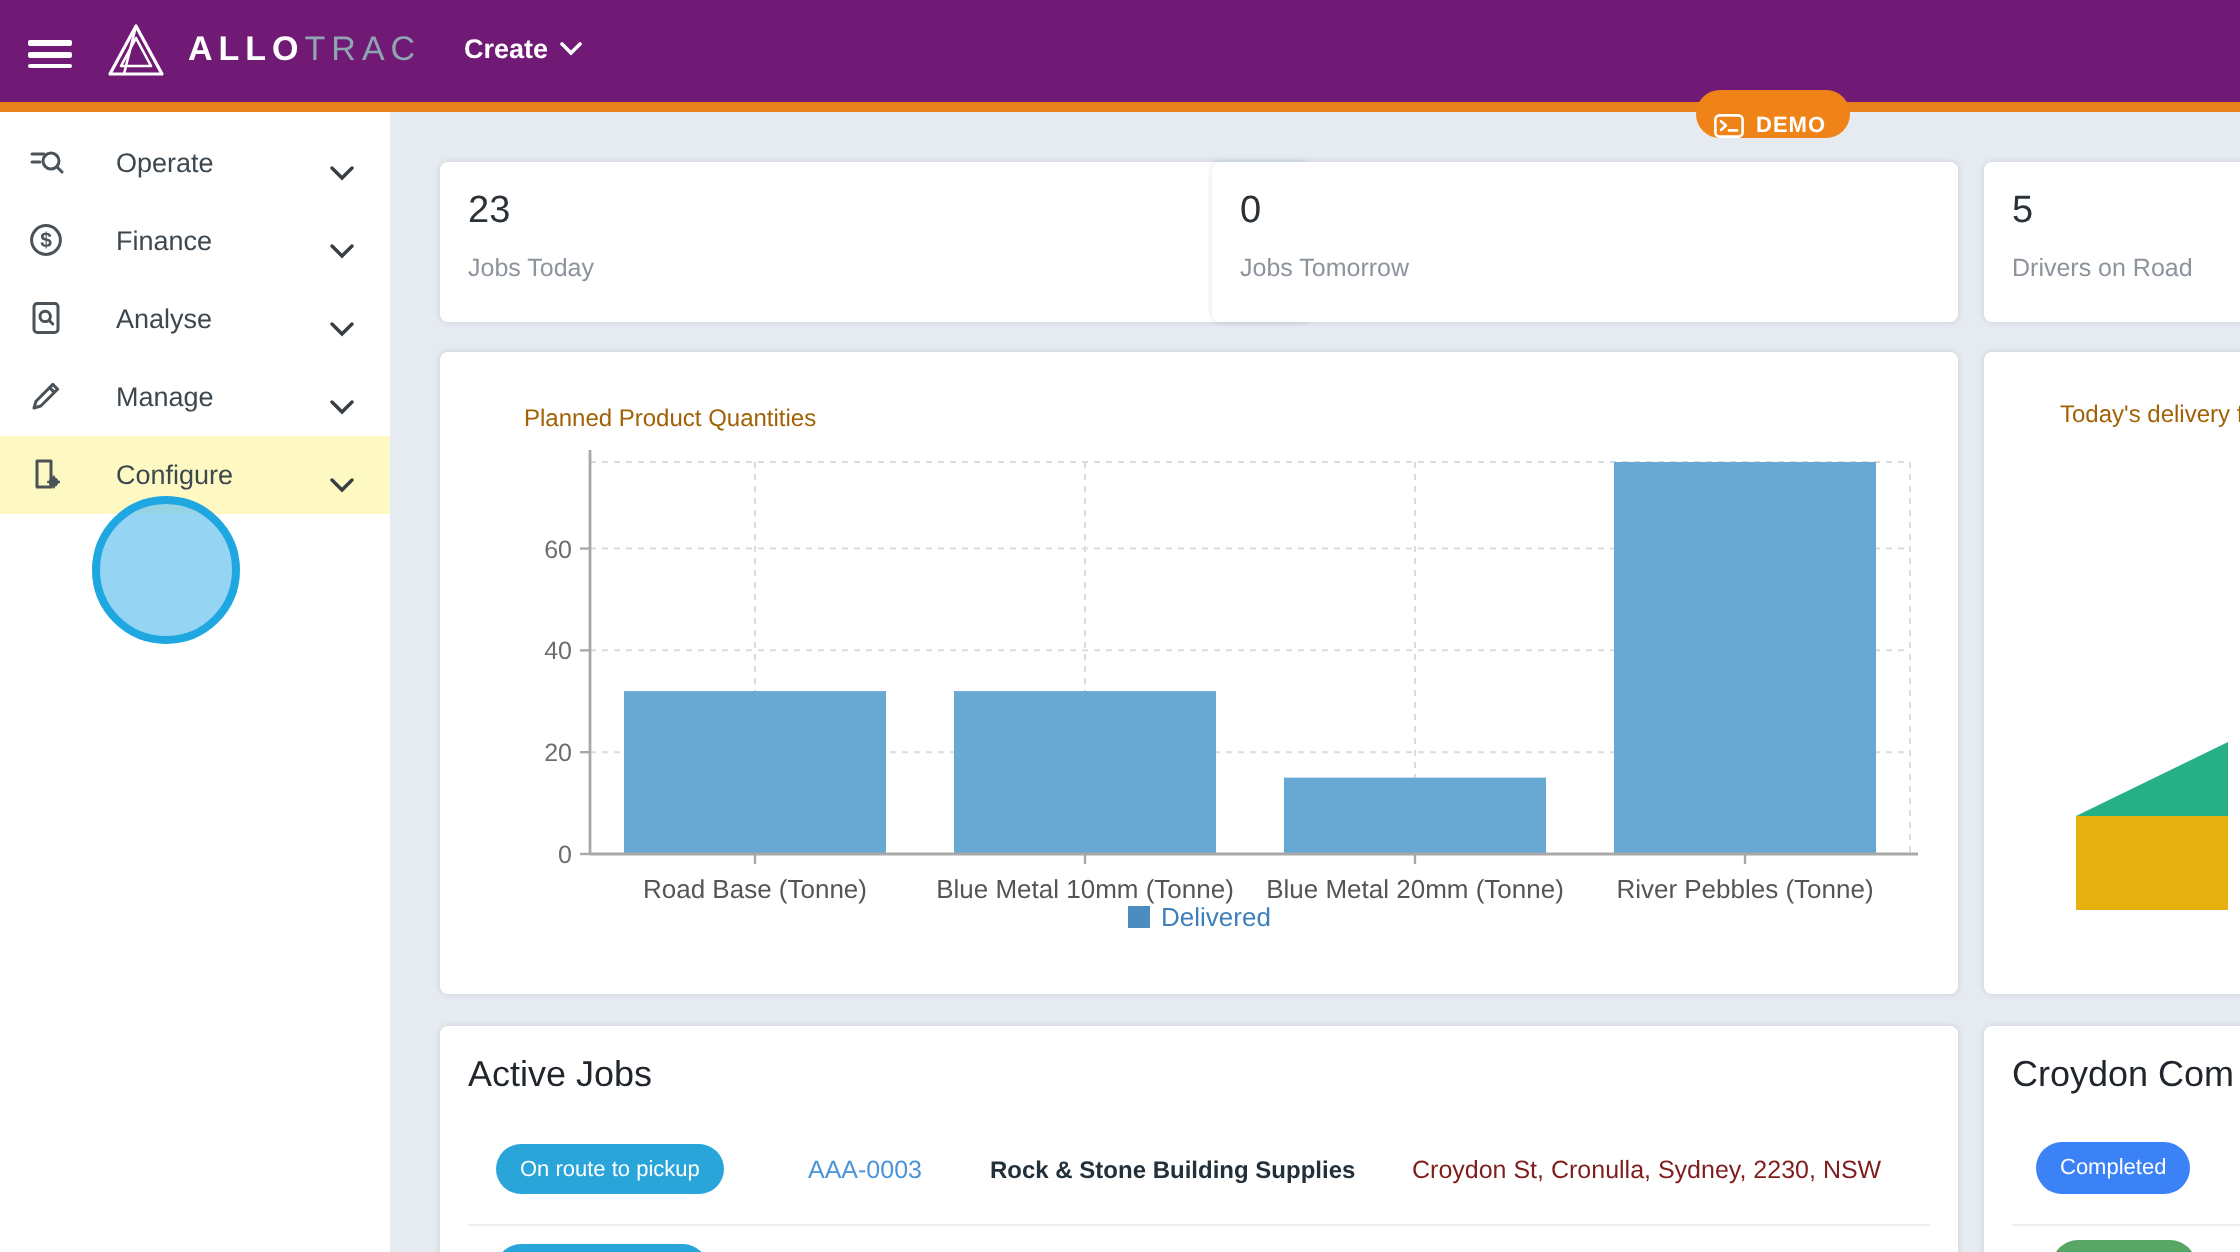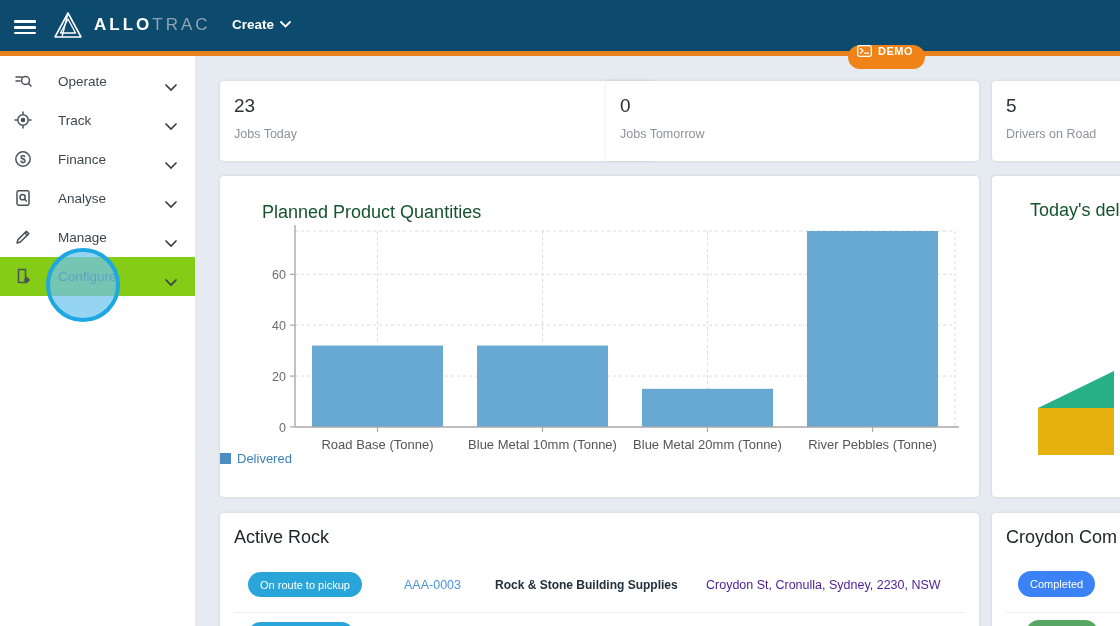--- a/index.html
+++ b/index.html
@@ -3,59 +3,59 @@
 <meta charset="utf-8">
 <style>
   * { margin:0; padding:0; box-sizing:border-box; }
   html,body { width:1120px; height:626px; }
   body {
     font-family:"Liberation Sans", sans-serif;
     position:relative; overflow:hidden;
     background:#e6ebf1;
   }
   
-  .header { position:absolute; left:0; top:0; width:1120px; height:51px; background:#0c4a6e; z-index:20; }
+  .header { position:absolute; left:0; top:0; width:1120px; height:51px; background:#701a75; z-index:20; }
   .accent-bar { position:absolute; left:0; top:51px; width:1120px; height:5px; background:#e8801d; z-index:20; }
   .hamburger { position:absolute; left:14px; top:17px; width:22px; height:18px; cursor:pointer; }
   .hamburger span { display:block; height:2.4px; background:#fff; margin:3.4px 0; border-radius:1px; }
   .logo-mark { position:absolute; left:52px; top:10px; }
   .wordmark { position:absolute; left:94px; top:15px; font-size:17px; letter-spacing:3px; color:#fff; font-weight:bold; white-space:nowrap; }
   .wordmark .light { color:#8fa5b2; font-weight:normal; }
   .create-btn { position:absolute; left:232px; top:17px; color:#fff; font-size:13.5px; font-weight:bold; display:flex; align-items:center; gap:6px; cursor:pointer;justify-content:flex-end; }
-  .demo-badge { position:absolute; left:848px; top:45px; height:24px; padding:0 12px 0 9px; background:#ef8318; border-radius:12px; display:flex; align-items:flex-start; gap:6px; z-index:30; color:#fff; font-size:11px; font-weight:bold; letter-spacing:.5px; }
+  .demo-badge { position:absolute; left:848px; top:45px; height:24px; padding:0 12px 0 9px; background:#ef8318; border-radius:12px; display:flex; align-items:flex-end; gap:6px; z-index:30; color:#fff; font-size:11px; font-weight:bold; letter-spacing:.5px; }
   
   .sidebar { position:absolute; left:0; top:56px; width:195px; height:570px; background:#fff; z-index:10; }
   .side-item { position:relative; height:39px; display:flex; align-items:center; cursor:pointer; }
-  .side-item.active { background:#84cc16; }
+  .side-item.active { background:#fef9c3; }
   .side-item .ic { position:absolute; left:14px; top:10px; width:18px; height:18px; }
   .side-item .lbl { position:absolute; left:58px; font-size:13.5px; color:#3c474f; font-weight:500; }
   .side-item .chev { position:absolute; right:18px; top:16px; }
   .click-circle { position:absolute; left:46px; top:248px; width:74px; height:74px; border-radius:50%;
     border:4px solid #1ea7e0; background:rgba(110,196,240,.72); z-index:12; pointer-events:none; }
   
   .card { position:absolute; background:#fff; border-radius:4px; box-shadow:0 0 3px rgba(20,40,60,.14); }
   .stat-value { position:absolute; left:14px; top:14px; font-size:19px; font-weight:500; color:#2b3238; }
   .stat-label { position:absolute; left:14px; top:46px; font-size:12.5px; color:#8d939c;text-align:right; }
-  .panel-title-sm { font-size:18px; color:#14532d; }
+  .panel-title-sm { font-size:12px; color:#a16207; }
   .panel-title-lg { font-size:18px; color:#20262c; }
   
   #bar-chart { position:absolute; left:259px; top:220px; }
   #bar-chart .grid { stroke:#dcdcdc; stroke-width:1; stroke-dasharray:3 3; fill:none; }
   #bar-chart .axis { stroke:#a8a8a8; stroke-width:1.4; }
   #bar-chart .tick { stroke:#a8a8a8; stroke-width:1.2; }
   #bar-chart text.ylab { font:12.5px "Liberation Sans", sans-serif; fill:#6d6d6d; }
   #bar-chart text.xlab { font:13px "Liberation Sans", sans-serif; fill:#555; }
-  .chart-legend { position:absolute; left:220px; top:451px; width:759px; text-align:left; font-size:13px; color:#3e7fb8; }
+  .chart-legend { position:absolute; left:220px; top:451px; width:759px; text-align:center; font-size:13px; color:#3e7fb8; }
   .chart-legend .sq { display:inline-block; width:11px; height:11px; margin-right:6px; vertical-align:-1px; }
   
   .pill { position:absolute; height:25px; border-radius:13px; color:#fff; font-size:11px; font-weight:normal; display:flex; align-items:center; padding:0 12px; white-space:nowrap; }
   .divider { position:absolute; height:1px; background:#eceef0; }
   .job-link { position:absolute; font-size:12.5px; color:#4a94d8; cursor:pointer; }
   .job-text { position:absolute; font-size:12px; color:#22303a; font-weight:600; }
-  .job-addr { position:absolute; font-size:12.5px; color:#4c1d95; }
+  .job-addr { position:absolute; font-size:12.5px; color:#7f1d1d; }
 </style>
 </head>
 <body>
 
 <div class="header">
   <div class="hamburger">
       <span></span>
       <span></span>
       <span></span>
     </div>
@@ -95,36 +95,20 @@
         <circle cx="11.5" cy="8.5" r="4"></circle>
           <line x1="14.4" y1="11.4" x2="17" y2="14"></line>
       </svg>
     </span>
     <span class="lbl">Operate</span>
     <span class="chev"><svg width="12" height="8" viewBox="0 0 12 8">
           <polyline points="1,1 6,6 11,1" stroke="#373f45" stroke-width="1.7" fill="none" stroke-linecap="round"></polyline>
         </svg></span>
   </div>
 
-  <div class="side-item">
-    <span class="ic">
-      <svg width="18" height="18" viewBox="0 0 18 18" fill="none" stroke="#4b5258" stroke-width="1.5" stroke-linecap="round">
-        <circle cx="9" cy="9" r="5.2"></circle>
-          <circle cx="9" cy="9" r="1.6" fill="#4b5258"></circle>
-        <line x1="9" y1="1" x2="9" y2="3"></line>
-          <line x1="9" y1="15" x2="9" y2="17"></line>
-        <line x1="1" y1="9" x2="3" y2="9"></line>
-          <line x1="15" y1="9" x2="17" y2="9"></line>
-      </svg>
-    </span>
-    <span class="lbl">Track</span>
-    <span class="chev"><svg width="12" height="8" viewBox="0 0 12 8">
-          <polyline points="1,1 6,6 11,1" stroke="#373f45" stroke-width="1.7" fill="none" stroke-linecap="round"></polyline>
-        </svg></span>
-  </div>
 
   <div class="side-item">
     <span class="ic">
       <svg width="18" height="18" viewBox="0 0 18 18" fill="none">
         <circle cx="9" cy="9" r="7.2" stroke="#4b5258" stroke-width="1.5"></circle>
         <text x="9" y="12.6" text-anchor="middle" font-size="10.5" font-weight="bold" fill="#4b5258" font-family="Liberation Sans, sans-serif">$</text>
       </svg>
     </span>
     <span class="lbl">Finance</span>
     <span class="chev"><svg width="12" height="8" viewBox="0 0 12 8">
@@ -231,21 +215,21 @@
 </div>
 
 <div class="card" style="left:992px; top:176px; width:373px; height:321px;"></div>
 <div class="panel-title-sm" style="position:absolute; left:1030px; top:200px; white-space:nowrap;">Today's delivery fu</div>
 <svg style="position:absolute; left:1038px; top:371px;" width="77" height="85" viewBox="0 0 77 85">
   <polygon points="0,37 76,0 76,37" fill="#27b086"></polygon>
   <rect x="0" y="37" width="76" height="47" fill="#e6b00e"></rect>
 </svg>
 
 <div class="card" style="left:220px; top:513px; width:759px; height:300px;"></div>
-<div class="panel-title-lg" style="position:absolute; left:234px; top:527px;">Active Rock</div>
+<div class="panel-title-lg" style="position:absolute; left:234px; top:527px;">Active Jobs</div>
 <div class="pill" style="left: 248px; top: 572px; background: rgb(42, 165, 218);">On route to pickup</div>
 <div class="job-link" style="left:404px; top:578px;">AAA-0003</div>
 <div class="job-text" style="left:495px; top:578px;">Rock &amp; Stone Building Supplies</div>
 <div class="job-addr" style="left:706px; top:578px;">Croydon St, Cronulla, Sydney, 2230, NSW</div>
 <div class="divider" style="left:234px; top:612px; width:731px;"></div>
 <div class="pill" style="left: 248px; top: 622px; width: 106px; background: rgb(42, 165, 218);"></div>
 
 <div class="card" style="left:992px; top:513px; width:373px; height:300px;"></div>
 <div class="panel-title-lg" style="position:absolute; left:1006px; top:527px; white-space:nowrap;">Croydon Com</div>
 <div class="pill" style="left: 1018px; top: 571px; height: 26px; background: #3b82f6;">Completed</div>

